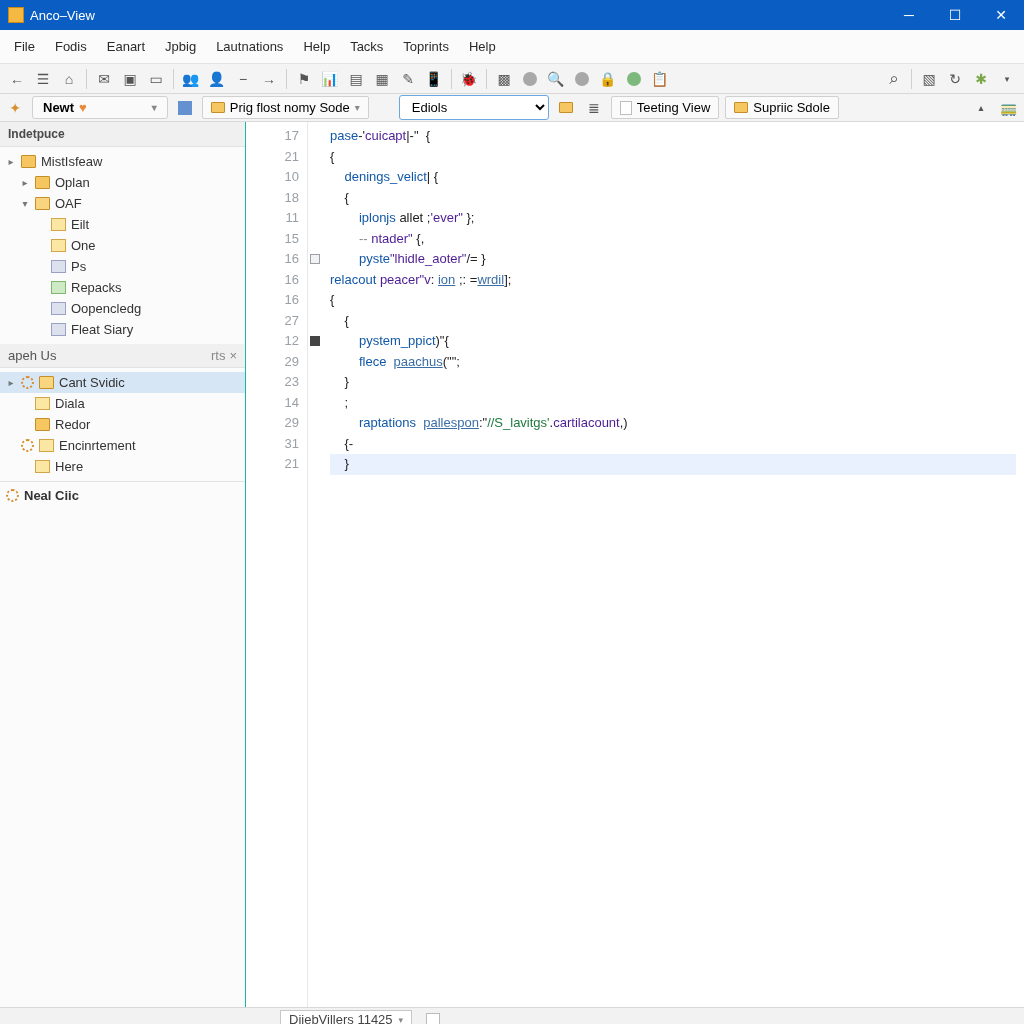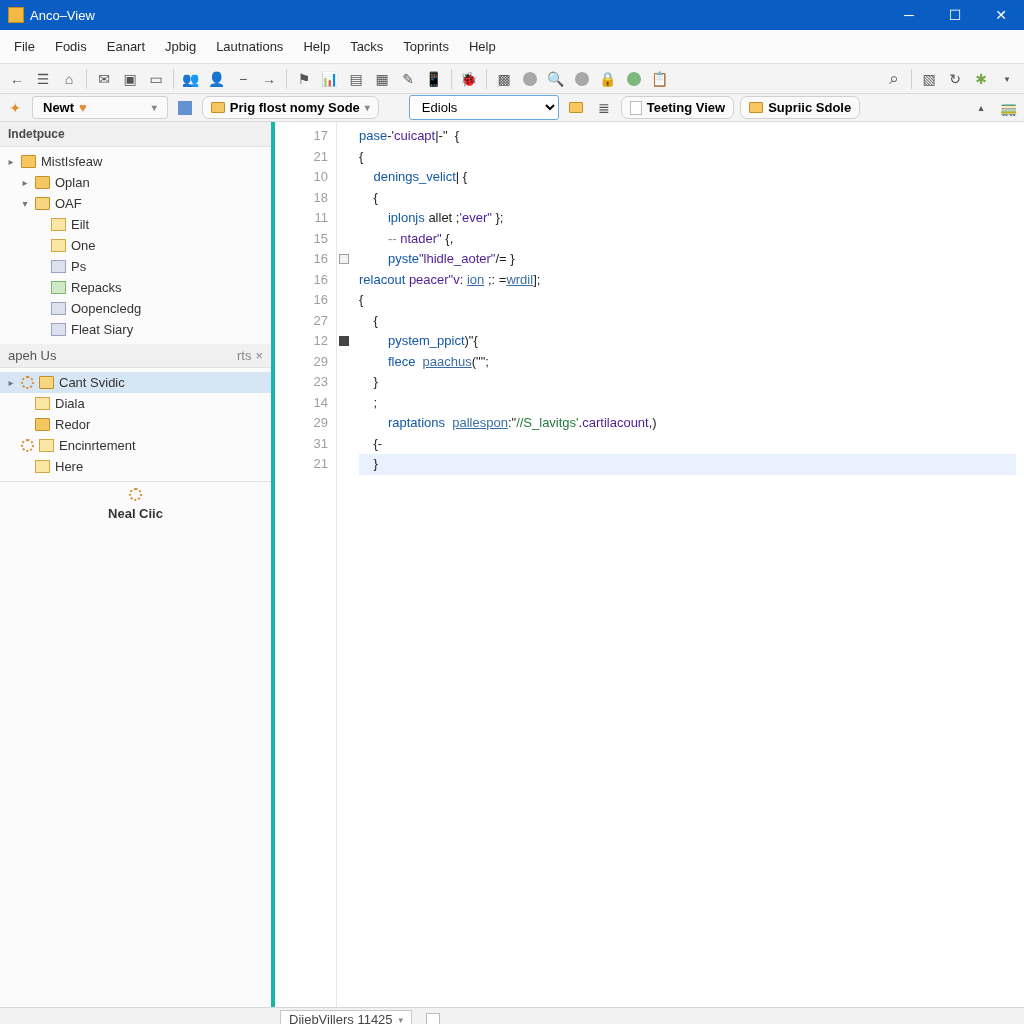--- a/index.html
+++ b/index.html
@@ -18,32 +18,32 @@
 
 .toolbar { height: 30px; background: #f4f4f4; border-bottom: 1px solid #d9d9d9; display: flex; align-items: center; padding: 0 6px; gap: 4px; }
 .tbtn { width: 22px; height: 22px; display: flex; align-items: center; justify-content: center; color: #555; font-size: 14px; border-radius: 2px; }
 .tsep { width: 1px; height: 20px; background: #d0d0d0; margin: 0 2px; }
 .toolbar-right { margin-left: auto; display: flex; align-items: center; gap: 4px; }
 
 
 .tabstrip { height: 28px; background: #f4f4f4; border-bottom: 1px solid #d9d9d9; display: flex; align-items: center; padding: 0 4px; gap: 6px; }
 .bookmark-btn { display: flex; align-items: center; gap: 5px; padding: 3px 10px; border: 1px solid #d0d0d0; background: #fafafa; border-radius: 3px; font-weight: bold; }
 .bookmark-btn .dd { color: #888; font-size: 10px; padding-left: 60px; }
-.tabstrip .tab { display: flex; align-items: center; gap: 5px; padding: 3px 8px; border: 1px solid #d0d0d0; background: #fafafa; border-radius: 7px; font-weight: bold; }
+.tabstrip .tab { display: flex; align-items: center; gap: 5px; padding: 3px 8px; border: 1px solid #d0d0d0; background: #fafafa; border-radius: 2px; }
 .tabstrip .tab .dd { color: #888; font-size: 10px; }
 .tabstrip .folder-icn { width: 14px; height: 11px; background: #f6c760; border: 1px solid #c48e29; border-radius: 1px; }
 .tabstrip .file-icn { width: 12px; height: 14px; background: #fff; border: 1px solid #bdbdbd; }
 .tabstrip select.tab-sel { background: #fff; border: 1px solid #6aa8e0; padding: 3px 8px; border-radius: 3px; font-size: 13px; width: 150px; margin-left: 24px; }
 .tabstrip-right { margin-left: auto; display: flex; gap: 6px; }
 
 
 .body { display: flex; height: calc(1024px - 30px - 27px - 30px - 28px - 24px); }
 
 
-.sidebar { width: 275px; background: #fbfbfb; border-right: 4px solid #14b8a6; display: flex; flex-direction: column; overflow: hidden; }
+.sidebar { width: 246px; background: #fbfbfb; border-right: 1px solid #14b8a6; display: flex; flex-direction: column; overflow: hidden; }
 .panel-head { padding: 5px 8px; font-weight: 600; color: #4a4a4a; border-bottom: 1px solid #e2e2e2; background: #f0f0f0; font-size: 12px; }
 .panel-head2 { padding: 4px 8px; font-weight: 500; color: #555; border-bottom: 1px solid #e2e2e2; background: #f0f0f0; display: flex; align-items: center; justify-content: space-between; font-size: 12px; }
 .panel-head2 .tiny { font-size: 10px; color: #888; display: flex; gap: 4px; }
 .tree { padding: 4px 0; }
 .tnode { display: flex; align-items: center; gap: 5px; padding: 3px 6px; color: #333; white-space: nowrap; }
 .tnode.sel { background: #d7e6f5; }
 .twist { width: 10px; text-align: center; color: #777; font-size: 10px; }
 .tnode .icn { width: 15px; height: 13px; display: inline-block; }
 .icn.folder { background: #f6c760; border: 1px solid #c48e29; border-radius: 1px; }
 .icn.folder-open { background: #f8d57e; border: 1px solid #c48e29; border-radius: 1px; }
@@ -270,21 +270,21 @@
           <span class="icn gear"></span>
           <span class="icn file-y"></span>
           <span class="lbl">Encinrtement</span>
         </div>
         <div class="tnode indent1">
           <span class="twist"></span>
           <span class="icn file-y"></span>
           <span class="lbl">Here</span>
         </div>
       </div>
-    <div class="tnode bold" style="border-top:1px solid #e2e2e2; padding-top:6px;flex-direction:column;">
+    <div class="tnode bold" style="border-top:1px solid #e2e2e2; padding-top:6px;">
       <span class="icn gear"></span>
       <span class="lbl">Neal Ciic</span>
     </div>
   </div>
 
   <div class="editor-wrap">
     <div class="editor">
       <div class="gutter" id="gutter">
           <div class="ln">17</div>
           <div class="ln">21</div>

